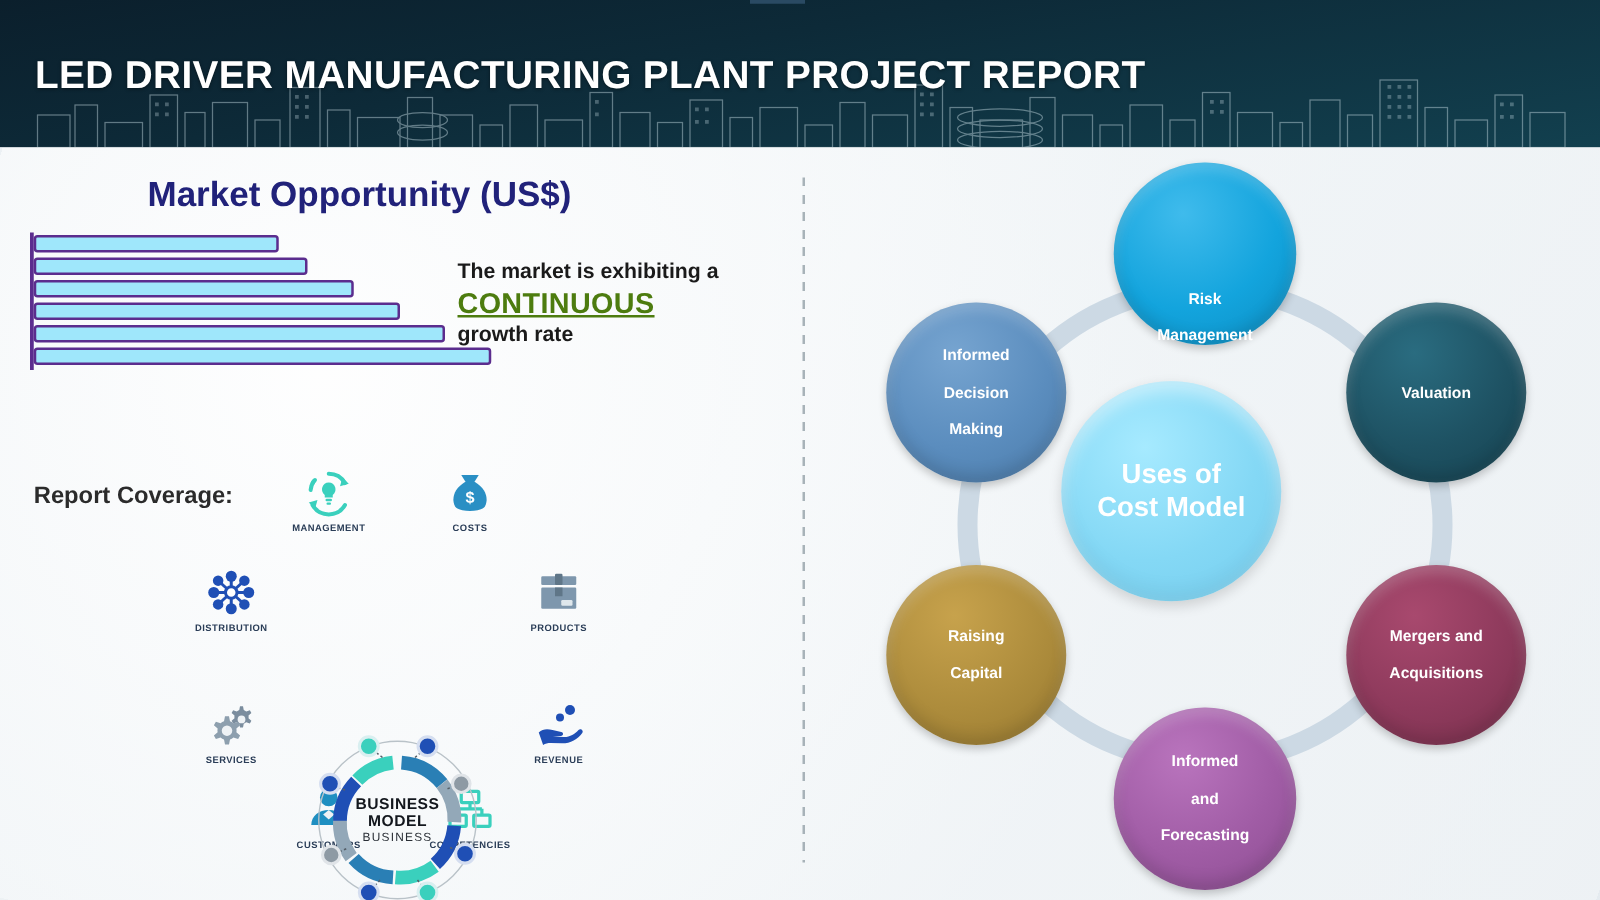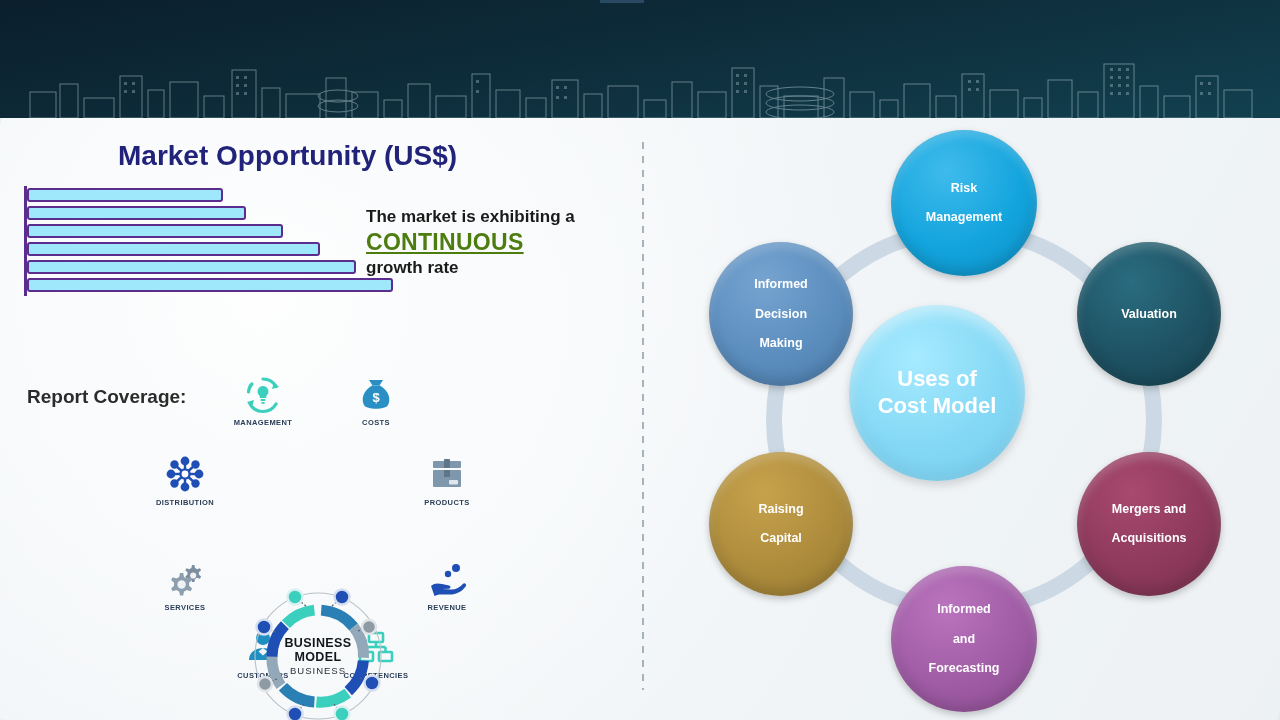--- a/index.html
+++ b/index.html
@@ -224,20 +224,21 @@
         <rect x="564" y="30" width="3" height="3"></rect>
       <rect x="556" y="40" width="3" height="3"></rect>
         <rect x="564" y="40" width="3" height="3"></rect>
       <rect x="1200" y="26" width="3" height="3"></rect>
         <rect x="1208" y="26" width="3" height="3"></rect>
       <rect x="1200" y="36" width="3" height="3"></rect>
         <rect x="1208" y="36" width="3" height="3"></rect>
     </g>
   </svg>
 
+  <div id="header-title">LED DRIVER MANUFACTURING PLANT PROJECT REPORT</div>
 </div>
 
 <div id="body-bg"></div>
 <div id="divider"></div>
 
 <div id="left-panel">
 
   <div id="market-title">Market Opportunity (US$)</div>
 
   <div id="bar-chart">
@@ -432,21 +433,21 @@
     <circle cx="321" cy="302" r="190" fill="none" stroke="#ccd9e4" stroke-width="16"></circle>
   </svg>
 
   <div class="node" id="node-center" style="left:206px; top:187px; width:176px; height:176px; background:radial-gradient(circle at 38% 30%, #a6eaff 0%, #84d8f5 55%, #74cdee 100%);">
     <span>
       <span>Uses of</span>
       <span>Cost Model</span>
     </span>
   </div>
 
-  <div class="node node-small" style="left:248px; top:12px; width:146px; height:146px; background:radial-gradient(circle at 38% 28%, #3fbbec 0%, #13a4dd 55%, #0c8dc2 100%);">
+  <div class="node node-small" style="left:248px; top:12px; width:146px; height:146px; background:radial-gradient(circle at 38% 28%, #3fbbec 0%, #13a4dd 55%, #0c8dc2 100%);align-items:flex-end;">
     <span>
       <span>Risk</span><br>
       <span>Management</span>
     </span>
   </div>
 
   <div class="node node-small" style="left:434px; top:124px; width:144px; height:144px; background:radial-gradient(circle at 38% 28%, #2a6c80 0%, #1e5263 55%, #16414f 100%);">
     <span>
       <span>Valuation</span>
     </span>

